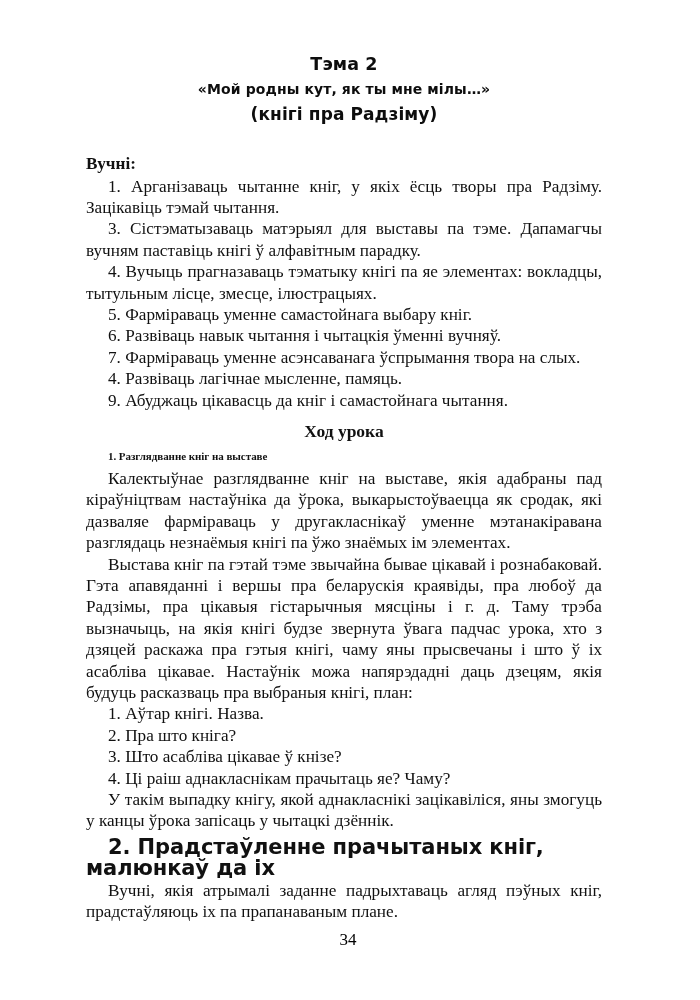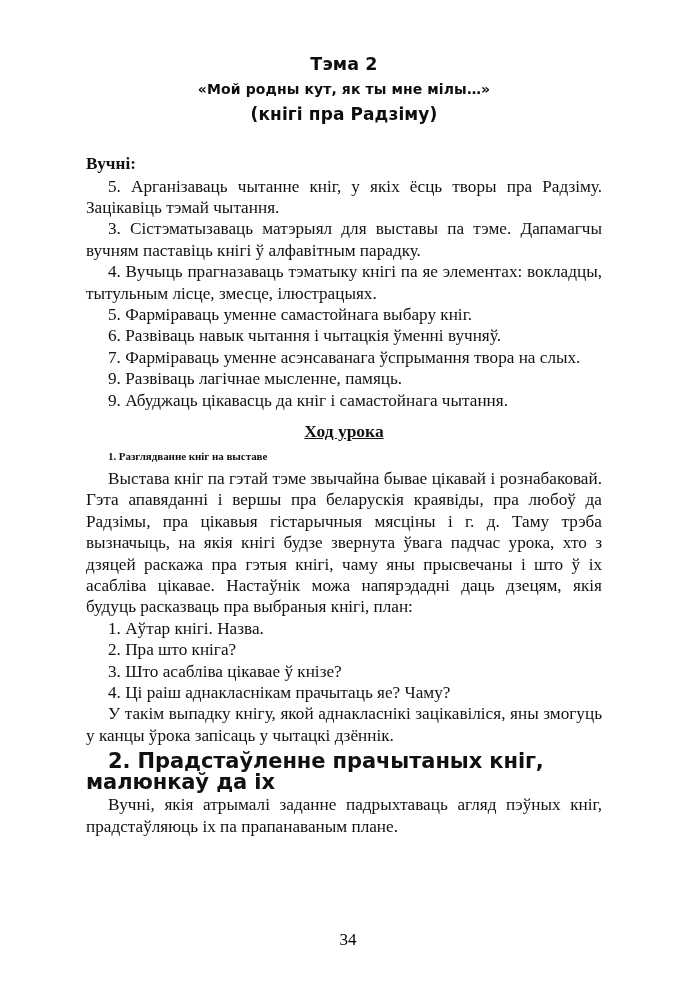--- a/index.html
+++ b/index.html
@@ -77,21 +77,20 @@
   }
 
   
   .section-center {
     text-align: center;
     font-weight: bold;
     font-size: 17.5px;
     line-height: 22px;
     margin: 9px 0 4px 0;
     font-family: "Liberation Serif", "DejaVu Serif", serif;
-    text-decoration: underline;
   }
 
   
   .subhead {
     font-weight: bold;
     font-size: 11px;
     line-height: 21px;
     margin: 0 0 1px 0;
     text-indent: 22px;
     font-family: "Liberation Serif", "DejaVu Serif", serif;
@@ -125,32 +124,33 @@
   <div class="content">
 
     <div class="title-block">
       <span class="title-line t1">Тэма 2</span>
       <span class="title-line t2">«Мой родны кут, як ты мне мілы…»</span>
       <span class="title-line t3">(кнігі пра Радзіму)</span>
     </div>
 
     <p class="lead">Вучні:</p>
 
-    <p class="numline wrap">5. Арганізаваць чытанне кніг, у якіх ёсць творы пра Радзіму. Зацікавіць тэмай чытання.</p>
+    <p class="numline wrap">1. Арганізаваць чытанне кніг, у якіх ёсць творы пра Радзіму. Зацікавіць тэмай чытання.</p>
     <p class="numline wrap">3. Сістэматызаваць матэрыял для выставы па тэме. Дапамагчы вучням паставіць кнігі ў алфавітным парадку.</p>
     <p class="numline wrap">4. Вучыць прагназаваць тэматыку кнігі па яе элементах: вокладцы, тытульным лісце, змесце, ілюстрацыях.</p>
     <p class="numline">5. Фарміраваць уменне самастойнага выбару кніг.</p>
     <p class="numline">6. Развіваць навык чытання і чытацкія ўменні вучняў.</p>
     <p class="numline">7. Фарміраваць уменне асэнсаванага ўспрымання твора на слых.</p>
-    <p class="numline">9. Развіваць лагічнае мысленне, памяць.</p>
+    <p class="numline">4. Развіваць лагічнае мысленне, памяць.</p>
     <p class="numline">9. Абуджаць цікавасць да кніг і самастойнага чытання.</p>
 
     <p class="section-center">Ход урока</p>
 
     <p class="subhead">1. Разглядванне кніг на выставе</p>
+    <p class="para">Калектыўнае разглядванне кніг на выставе, якія адабраны пад кіраўніцтвам настаўніка да ўрока, выкарыстоўваецца як сродак, які дазваляе фарміраваць у другакласнікаў уменне мэтанакіравана разглядаць незнаёмыя кнігі па ўжо знаёмых ім элементах.</p>
     <p class="para">Выстава кніг па гэтай тэме звычайна бывае цікавай і рознабаковай. Гэта апавяданні і вершы пра беларускія краявіды, пра любоў да Радзімы, пра цікавыя гістарычныя мясціны і г. д. Таму трэба вызначыць, на якія кнігі будзе звернута ўвага падчас урока, хто з дзяцей раскажа пра гэтыя кнігі, чаму яны прысвечаны і што ў іх асабліва цікавае. Настаўнік можа напярэдадні даць дзецям, якія будуць расказваць пра выбраныя кнігі, план:</p>
 
     <p class="numline">1. Аўтар кнігі. Назва.</p>
     <p class="numline">2. Пра што кніга?</p>
     <p class="numline">3. Што асабліва цікавае ў кнізе?</p>
     <p class="numline">4. Ці раіш аднакласнікам прачытаць яе? Чаму?</p>
 
     <p class="para">У такім выпадку кнігу, якой аднакласнікі зацікавіліся, яны змогуць у канцы ўрока запісаць у чытацкі дзённік.</p>
 
     <div class="gap-sm"></div>

